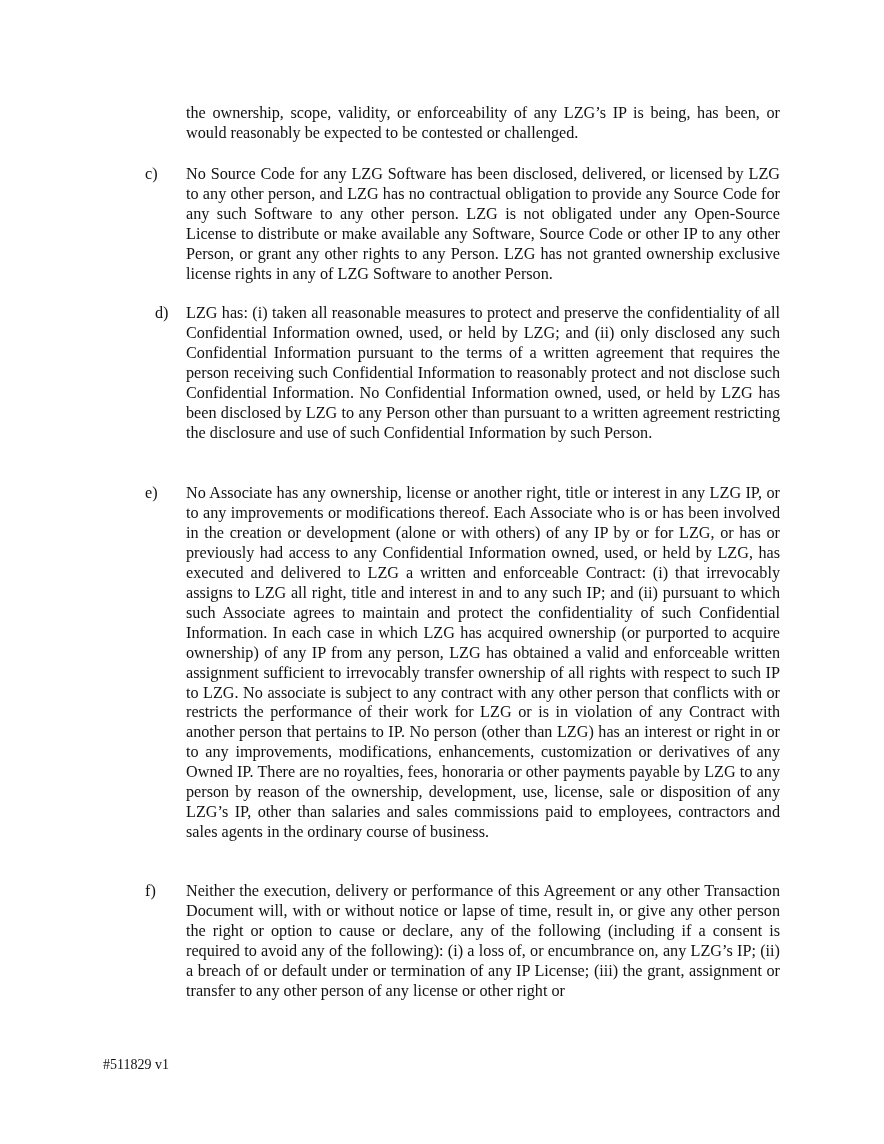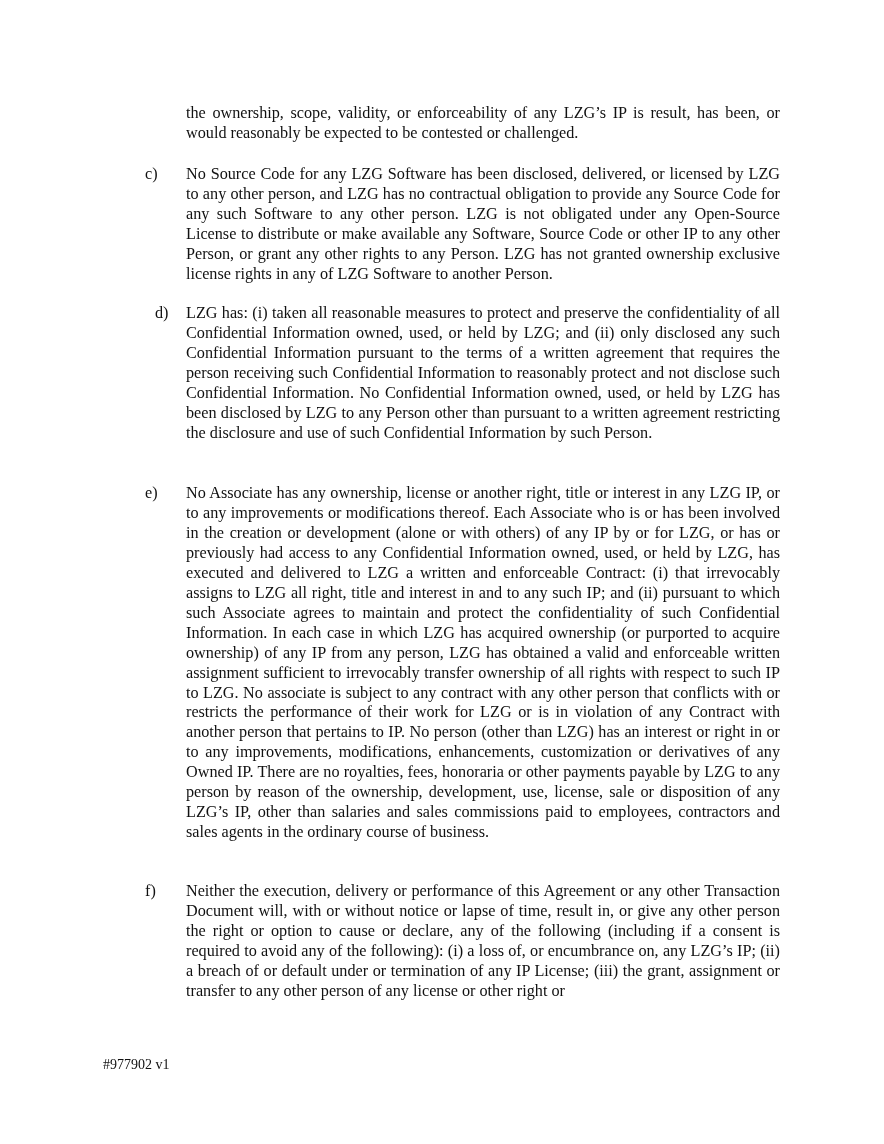--- a/index.html
+++ b/index.html
@@ -8,28 +8,28 @@
   .page { position: absolute; left: 0; top: 0; width: 884px; height: 1144px; }
   .para { position: absolute; left: 186px; width: 594px; font-size: 16.2px; line-height: 19.95px;
           text-align: justify; }
   .label { position: absolute; font-size: 16.2px; line-height: 19.95px; }
   .footer { position: absolute; left: 103px; top: 1057px; font-size: 14px; }
 </style>
 </head>
 <body>
 
 <div class="page">
-  <div class="para" style="top:104px;">the ownership, scope, validity, or enforceability of any LZG’s IP is result, has been, or would reasonably be expected to be contested or challenged.</div>
+  <div class="para" style="top:104px;">the ownership, scope, validity, or enforceability of any LZG’s IP is being, has been, or would reasonably be expected to be contested or challenged.</div>
 
   <div class="label" style="left:145px; top:165px;">c)</div>
   <div class="para" style="top:165px;">No Source Code for any LZG Software has been disclosed, delivered, or licensed by LZG to any other person, and LZG has no contractual obligation to provide any Source Code for any such Software to any other person.  LZG  is not obligated under any Open-Source License to distribute or make available any Software, Source Code or other IP to any other Person, or grant any other rights to any Person.  LZG has not granted ownership exclusive license rights in any of LZG Software to another Person.</div>
 
   <div class="label" style="left:155px; top:304px;">d)</div>
   <div class="para" style="top:304px;">LZG  has: (i) taken all reasonable measures to protect and preserve the confidentiality of all Confidential Information owned, used, or held by LZG; and (ii) only disclosed any such Confidential Information pursuant to the terms of a written agreement that requires the person receiving such Confidential Information to reasonably protect and not disclose such Confidential Information.  No Confidential Information owned, used, or held by LZG has been disclosed by LZG to any Person other than pursuant to a written agreement restricting the disclosure and use of such Confidential Information by such Person.</div>
 
   <div class="label" style="left:145px; top:484px;">e)</div>
   <div class="para" style="top:484px;">No Associate has any ownership, license or another right, title or interest in any LZG IP, or to any improvements or modifications thereof.  Each Associate who is or has been involved in the creation or development (alone or with others) of any IP by or for LZG, or has or previously had access to any Confidential Information owned, used, or held by LZG, has executed and delivered to LZG  a written and enforceable Contract: (i) that irrevocably assigns to LZG  all right, title and interest in and to any such IP; and (ii) pursuant to which such Associate agrees to maintain and protect the confidentiality of such Confidential Information.  In each case in which LZG has acquired ownership (or purported to acquire ownership) of any IP from any person, LZG has obtained a valid and enforceable written assignment sufficient to irrevocably transfer ownership of all rights with respect to such IP to LZG.  No associate is subject to any contract with any other person that conflicts with or restricts the performance of their work for LZG or is in violation of any Contract with another person that pertains to IP.  No person (other than LZG) has an interest or right in or to any improvements, modifications, enhancements, customization or derivatives of any Owned IP.  There are no royalties, fees, honoraria or other payments payable by LZG to any person by reason of the ownership, development, use, license, sale or disposition of any LZG’s IP, other than salaries and sales commissions paid to employees, contractors and sales agents in the ordinary course of business.</div>
 
   <div class="label" style="left:145px; top:882px;">f)</div>
   <div class="para" style="top:882px;">Neither the execution, delivery or performance of this Agreement or any other Transaction Document will, with or without notice or lapse of time, result in, or give any other person the right or option to cause or declare, any of the following (including if a consent is required to avoid any of the following): (i) a loss of, or encumbrance on, any LZG’s IP; (ii) a breach of or default under or termination of any IP License; (iii) the grant, assignment or transfer to any other person of any license or other right or</div>
 
-  <div class="footer">#977902 v1</div>
+  <div class="footer">#511829 v1</div>
 </div>
 
 </body></html>

